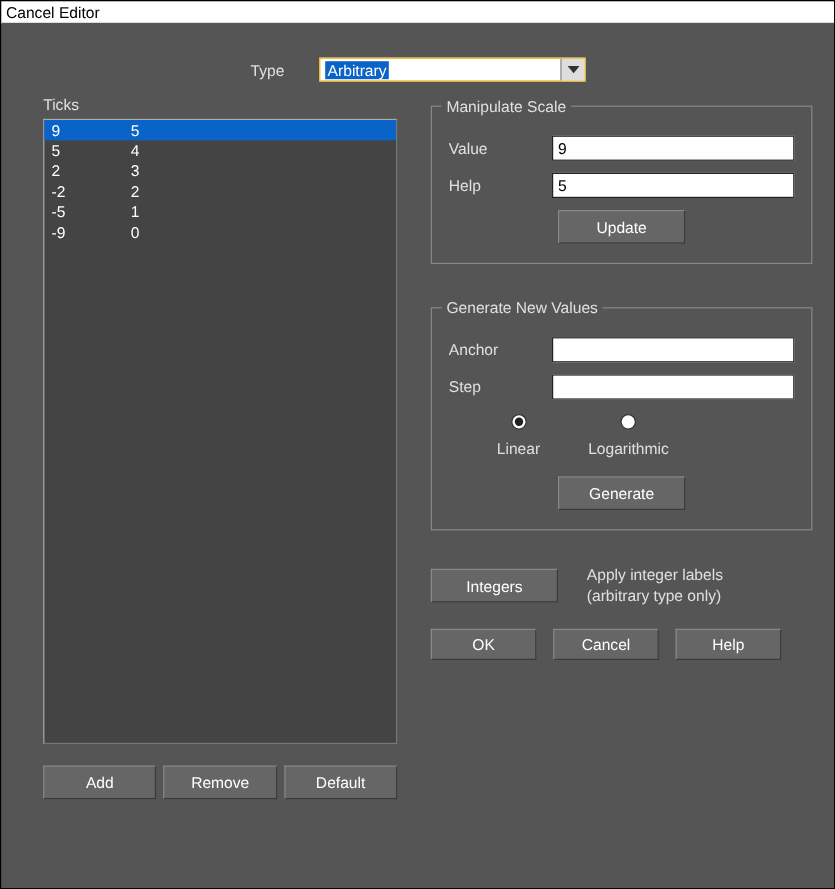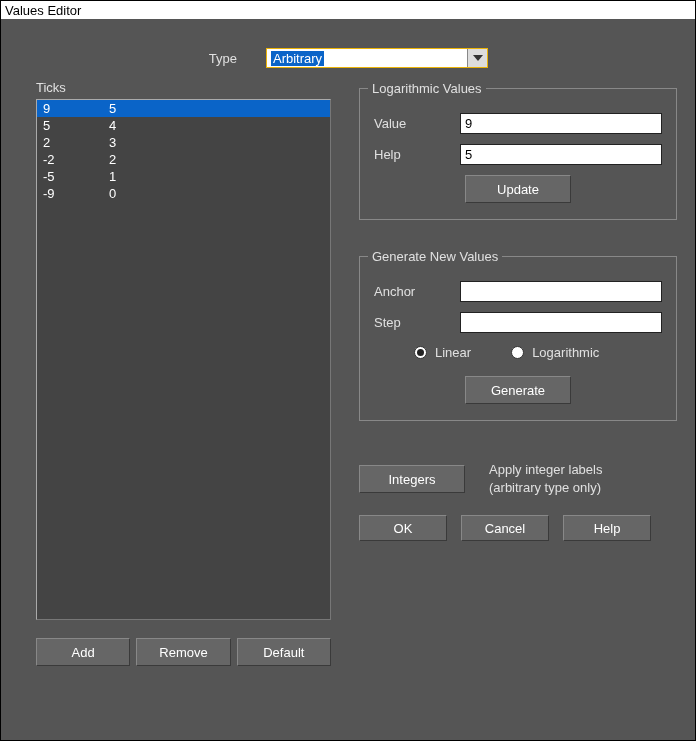--- a/index.html
+++ b/index.html
@@ -29,38 +29,38 @@
 
   .right-col { flex: 1; }
   .groupbox { border: 1px solid #888; padding: 14px 14px 16px 14px; margin-top: 8px; position: relative; }
   .groupbox .gb-title { position: absolute; top: -8px; left: 8px; background: #555555; padding: 0 4px; color: #e0e0e0; }
   .field-row { display: flex; align-items: center; margin: 10px 0; }
   .field-row label { width: 86px; text-align: left; padding-right: 14px; }
   .text-input { flex: 1; height: 21px; background: #fff; color: #000; border: 1px solid #222; padding: 1px 4px; }
   .center-btn { margin: 8px auto 0 auto; width: 106px; height: 28px; }
   
   .radio-row { display: flex; gap: 40px; padding-left: 40px; margin: 12px 0 16px 0; align-items: center; }
-  .radio { display: flex; align-items: center; gap: 8px; }
+  .radio { display: flex; align-items: center; gap: 8px; flex-direction: column; }
   .radio-dot { width: 13px; height: 13px; border-radius: 50%; background: #fff; border: 1px solid #333; display: flex; align-items: center; justify-content: center; }
   .radio-dot.inner::after { content: ""; width: 7px; height: 7px; background: #222; border-radius: 50%; display: block; }
 
-  .int-row { display: flex; align-items: center; gap: 24px; margin-top: 40px; }
+  .int-row { display: flex; align-items: center; gap: 24px; margin-top: 28px; }
   .int-row .btn { width: 106px; height: 28px; }
   .int-text { line-height: 1.4; }
 
   .bottom-buttons { display: flex; gap: 14px; margin-top: 18px; justify-content: flex-start; }
   .bottom-buttons .btn { width: 88px; height: 26px; }
   
   .gb2 { margin-top: 36px; }
 </style>
 </head>
 <body>
 
 <div class="title-bar">
-  <span>Values Editor</span>
+  <span>Cancel Editor</span>
 </div>
 
 <div class="content">
 
   <div class="type-row">
     <label>Type</label>
     <div class="type-select">
       <span class="sel-text">Arbitrary</span>
       <span class="caret">
         <svg viewBox="0 0 10 6">
@@ -101,21 +101,21 @@
         </div>
       <div class="tick-buttons">
         <div class="btn">Add</div>
         <div class="btn">Remove</div>
         <div class="btn">Default</div>
       </div>
     </div>
 
     <div class="right-col">
       <div class="groupbox">
-        <div class="gb-title">Logarithmic Values</div>
+        <div class="gb-title">Manipulate Scale</div>
         <div class="field-row">
           <label>Value</label>
           <input class="text-input" value="9" style="">
         </div>
         <div class="field-row">
           <label>Help</label>
           <input class="text-input" value="5" style="">
         </div>
         <div class="btn center-btn">Update</div>
       </div>

